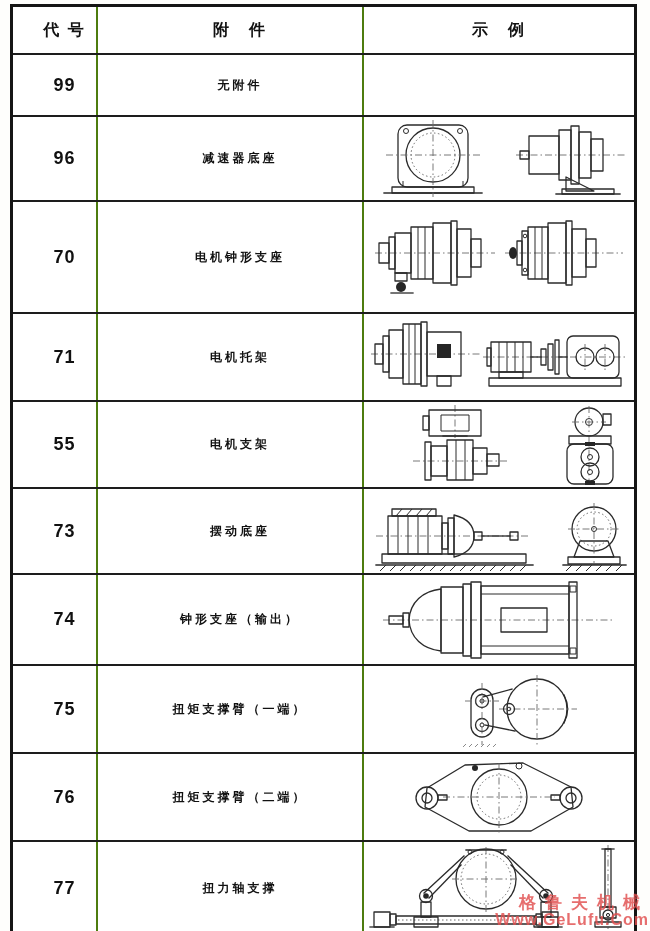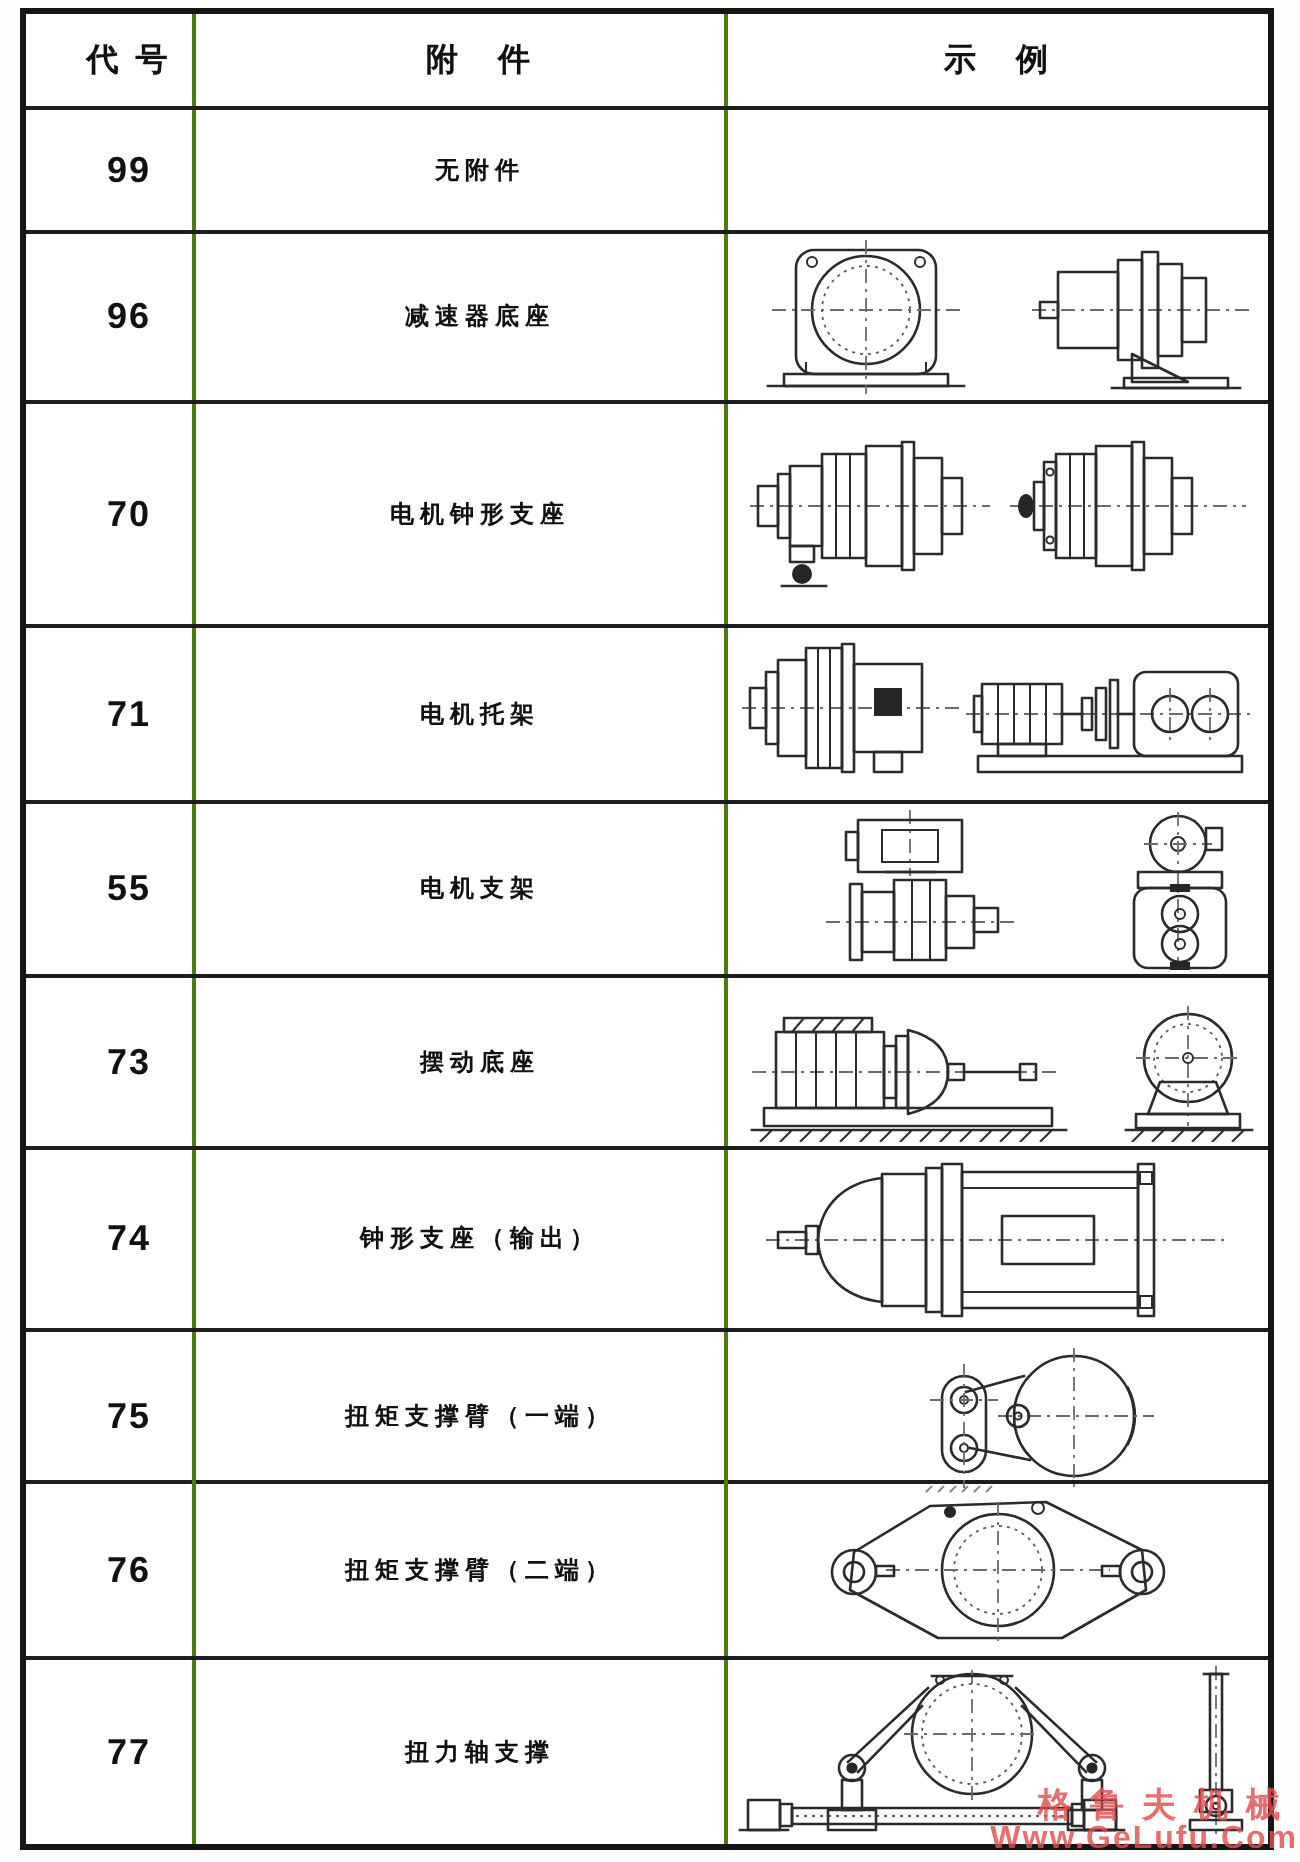--- a/index.html
+++ b/index.html
@@ -258,21 +258,21 @@
           <rect class="ln" x="122" y="28" width="46" height="24"></rect>
           <line class="lnt" x1="102" y1="14" x2="190" y2="14"></line>
           <line class="lnt" x1="102" y1="66" x2="190" y2="66"></line>
           <rect class="ln" x="190" y="2" width="8" height="76"></rect>
           <rect class="lnt" x="191" y="6" width="6" height="6"></rect>
           <rect class="lnt" x="191" y="68" width="6" height="6"></rect>
         </svg>
       </div>
     </div>
 
-    <div class="row" style="height:76px">
+    <div class="row" style="height:88px">
       <div class="cell code">75</div>
       <div class="cell label">扭矩支撑臂（一端）</div>
       <div class="cell example">
         <svg class="draw" width="200" height="84" viewBox="0 0 200 84">
           <circle class="ln" cx="138" cy="42" r="30"></circle>
           <path class="ln" d="M165,28 a30,30 0 0 1 0,28"></path>
           <line class="cl" x1="100" y1="42" x2="178" y2="42"></line>
           <line class="cl" x1="138" y1="8" x2="138" y2="78"></line>
           <path class="ln" d="M113,22 L84,30"></path>
           <path class="ln" d="M116,64 L86,58"></path>

